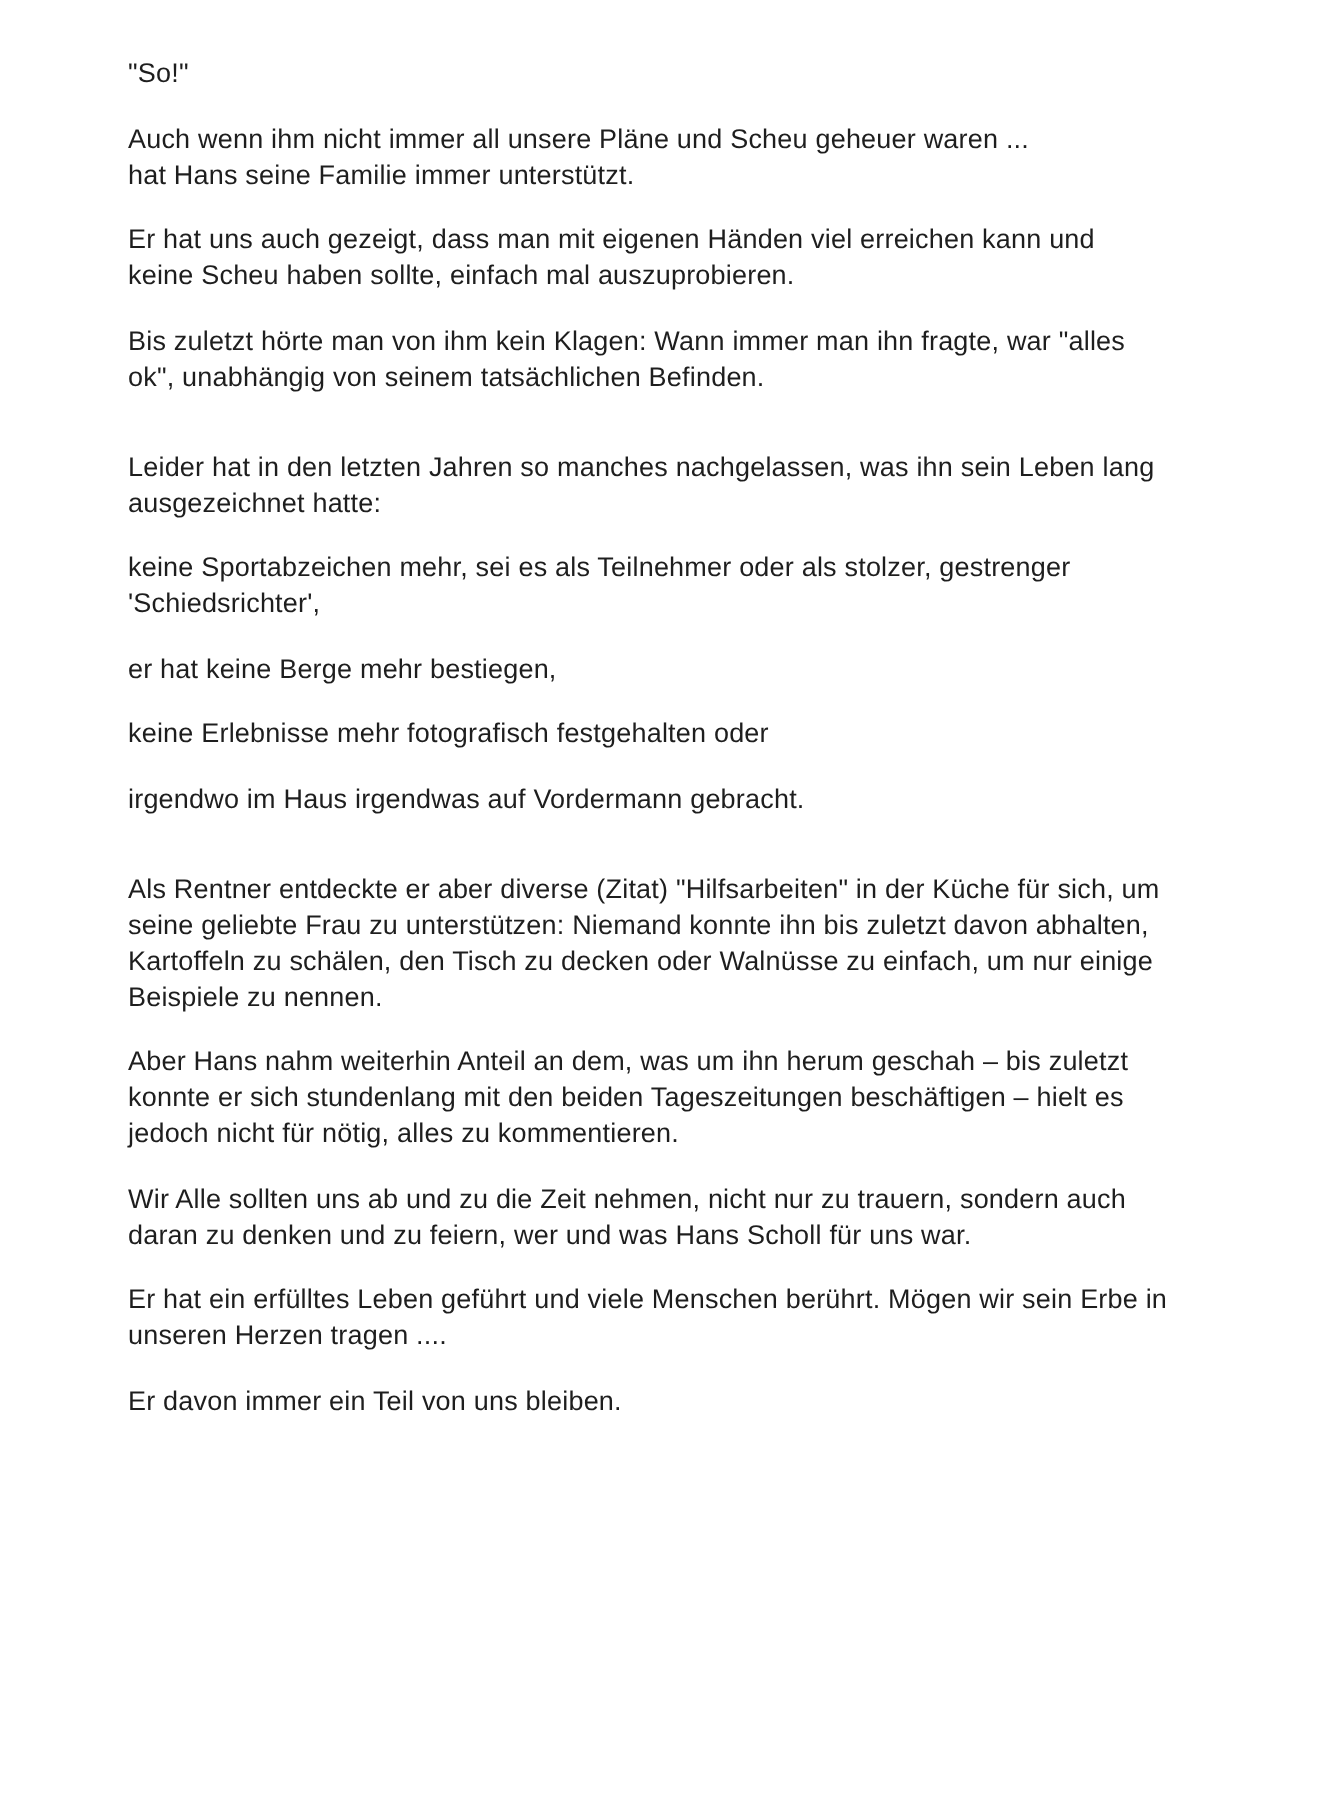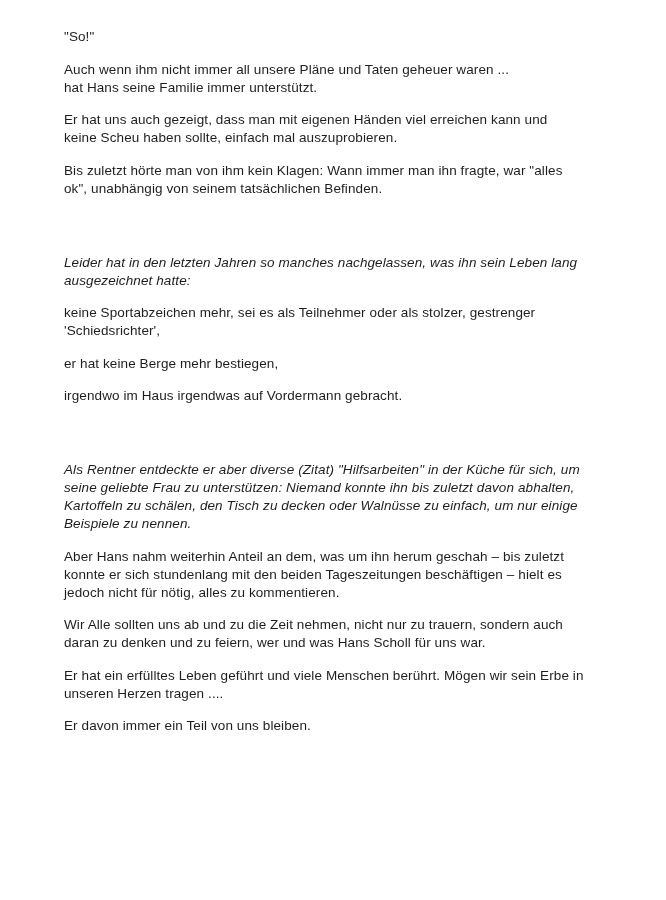--- a/index.html
+++ b/index.html
@@ -20,40 +20,40 @@
       font-size: 13.5px;
       line-height: 18px;
       color: #1e1e1e;
       letter-spacing: 0.1px;
     }
     .page p {
       margin: 0 0 14.5px 0;
       white-space: pre-line;
     }
     .page p.gap-before {
-      margin-top: 56px;
-      font-style: italic;
+      margin-top: 27px;
     }
   </style>
 </head>
 <body>
 
 <div class="page">
   <p>"So!"</p>
-  <p>Auch wenn ihm nicht immer all unsere Pläne und Taten geheuer waren ...
+  <p>Auch wenn ihm nicht immer all unsere Pläne und Scheu geheuer waren ...
 hat Hans seine Familie immer unterstützt.</p>
   <p>Er hat uns auch gezeigt, dass man mit eigenen Händen viel erreichen kann und
 keine Scheu haben sollte, einfach mal auszuprobieren.</p>
   <p>Bis zuletzt hörte man von ihm kein Klagen: Wann immer man ihn fragte, war "alles
 ok", unabhängig von seinem tatsächlichen Befinden.</p>
   <p class="gap-before">Leider hat in den letzten Jahren so manches nachgelassen, was ihn sein Leben lang
 ausgezeichnet hatte:</p>
   <p>keine Sportabzeichen mehr, sei es als Teilnehmer oder als stolzer, gestrenger
 'Schiedsrichter',</p>
   <p>er hat keine Berge mehr bestiegen,</p>
+  <p>keine Erlebnisse mehr fotografisch festgehalten oder</p>
   <p>irgendwo im Haus irgendwas auf Vordermann gebracht.</p>
   <p class="gap-before">Als Rentner entdeckte er aber diverse (Zitat) "Hilfsarbeiten" in der Küche für sich, um
 seine geliebte Frau zu unterstützen: Niemand konnte ihn bis zuletzt davon abhalten,
 Kartoffeln zu schälen, den Tisch zu decken oder Walnüsse zu einfach, um nur einige
 Beispiele zu nennen.</p>
   <p>Aber Hans nahm weiterhin Anteil an dem, was um ihn herum geschah – bis zuletzt
 konnte er sich stundenlang mit den beiden Tageszeitungen beschäftigen – hielt es
 jedoch nicht für nötig, alles zu kommentieren.</p>
   <p>Wir Alle sollten uns ab und zu die Zeit nehmen, nicht nur zu trauern, sondern auch
 daran zu denken und zu feiern, wer und was Hans Scholl für uns war.</p>

